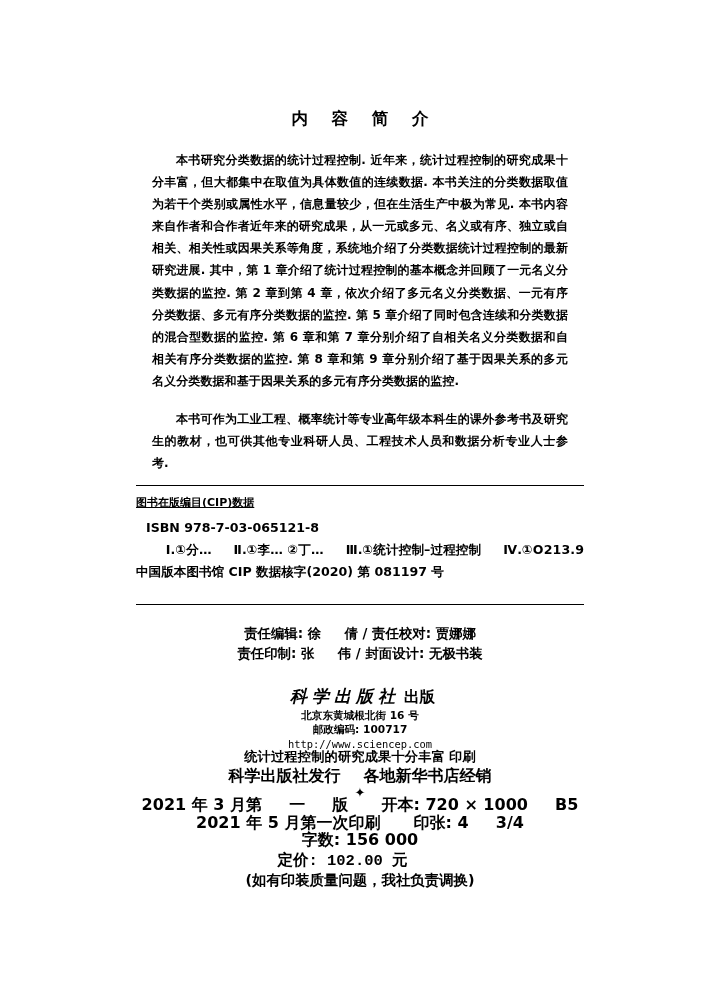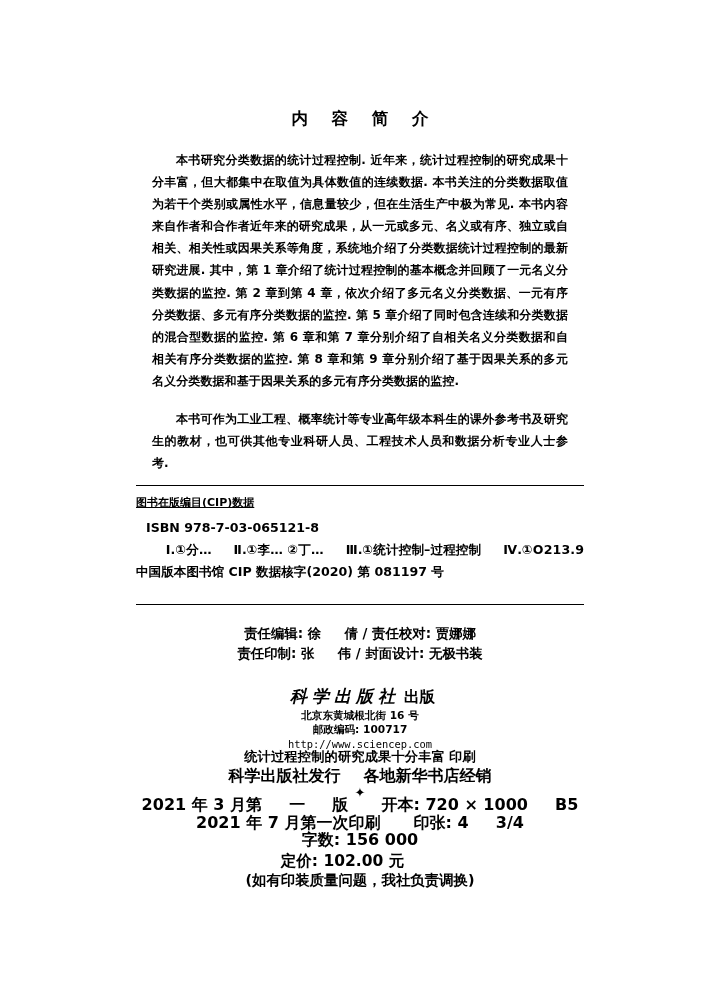--- a/index.html
+++ b/index.html
@@ -179,20 +179,21 @@
 
   .price {
     position: absolute;
     left: 0;
     top: 851px;
     width: 685px;
     text-align: center;
     font-weight: bold;
     font-size: 15.5px;
     line-height: 20px;
+    font-family: Liberation Mono, monospace;
   }
   .exchange-note {
     position: absolute;
     left: 0;
     top: 870px;
     width: 720px;
     text-align: center;
     font-weight: bold;
     font-size: 14.4px;
     line-height: 20px;
@@ -273,21 +274,21 @@
       <span class="wsp-md"></span>
       <span>一</span>
       <span class="wsp-md"></span>
       <span>版</span>
       <span class="wsp-lg"></span>
       <span>开本: 720 × 1000</span>
       <span class="wsp-md"></span>
       <span>B5</span>
     </div>
     <div>
-      <span>2021 年 7 月第一次印刷</span>
+      <span>2021 年 5 月第一次印刷</span>
       <span class="wsp-lg"></span>
       <span>印张: 4</span>
       <span class="wsp-md"></span>
       <span>3/4</span>
     </div>
     <div>字数: 156 000</div>
   </div>
 
   <div class="price">定价: 102.00 元</div>
   <div class="exchange-note">(如有印装质量问题，我社负责调换)</div>

